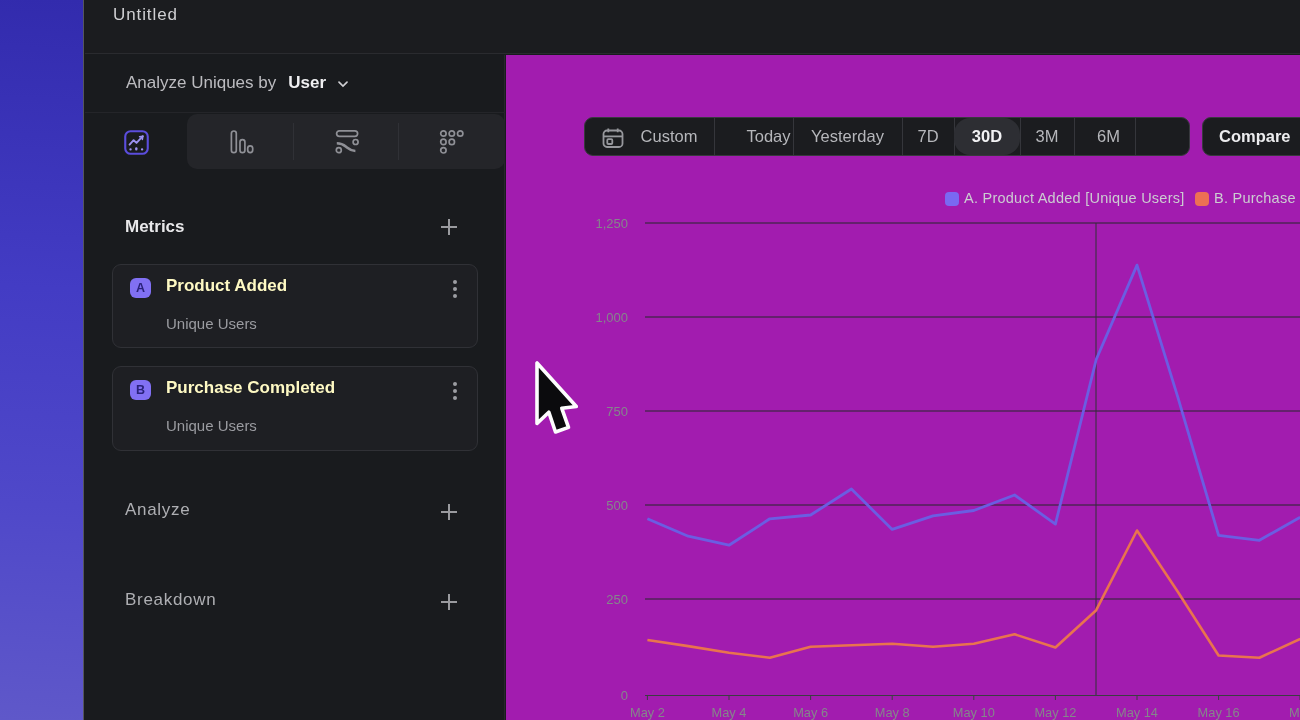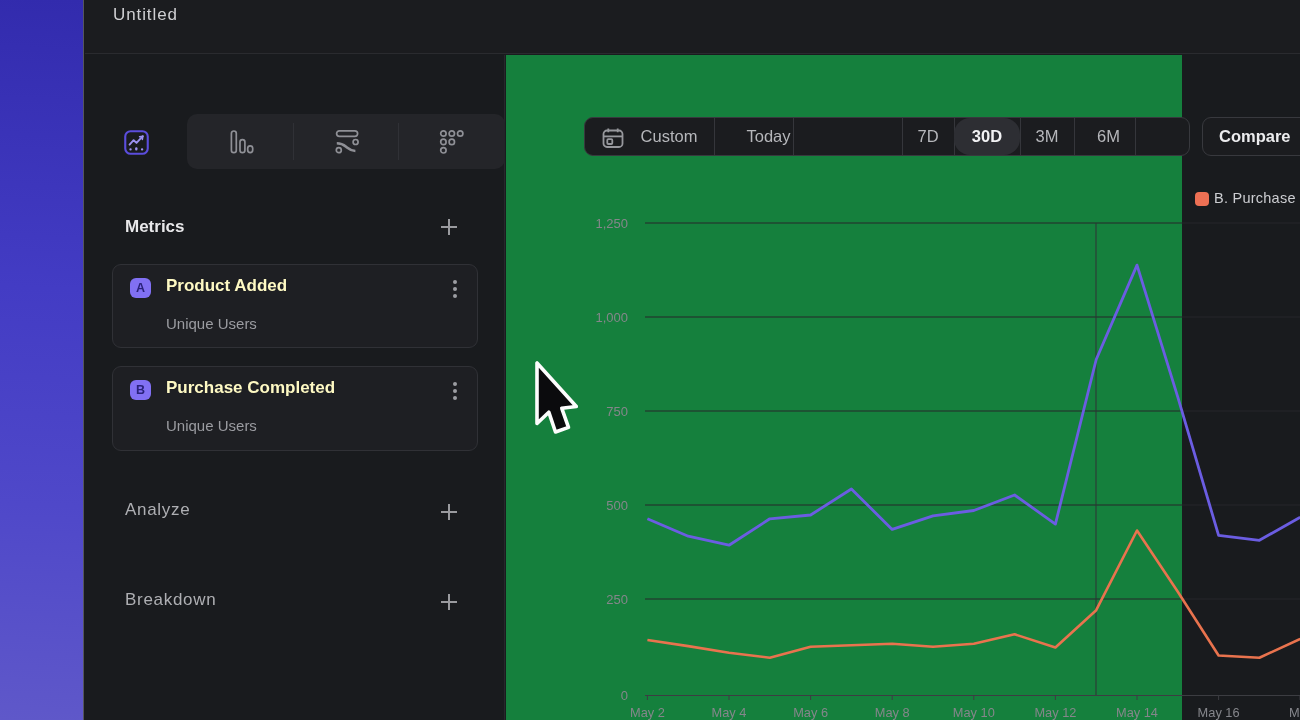--- a/index.html
+++ b/index.html
@@ -30,41 +30,47 @@
   .card { position:absolute; left:27px; width:366px; height:84px;
     background:#1e1f23; border:1px solid #303136; border-radius:9px; }
   .badge { position:absolute; left:17px; top:13px; width:21px; height:20px;
     background:#8170f3; border-radius:6px; color:#29217a; font-size:12.5px; font-weight:700;
     text-align:center; line-height:20px; }
   .card .name { position:absolute; left:53px; top:11px; font-size:17px; font-weight:700; color:#fef9c3; }
   .card .sub { position:absolute; left:53px; top:50px; font-size:15px; color:#9b9ca1; }
   .kebab { position:absolute; left:340px; top:15px; width:4px; height:20px; }
   .kebab i { position:absolute; left:0; width:4px; height:4px; border-radius:50%; background:#9c9da2; }
   .secrow { position:absolute; left:40px; font-size:17px; letter-spacing:0.7px; color:#aeafb3; }
-  .content { position:absolute; left:506px; top:55px; width:676px; height:665px; background:#15803d; }
+  .content { position:absolute; left:506px; top:55px; width:794px; height:665px; background:#a21caf; }
   .timebar { position:absolute; left:78px; top:62px; width:606px; height:39px;
     border:1px solid #38393e; border-radius:9px; background:#1b1c1f; font-size:16.5px; color:#b6b7bb; }
   .seg { position:absolute; top:0; height:37px; line-height:37px; text-align:center; }
   .segdiv { position:absolute; top:0; width:1px; height:37px; background:#35363b; }
   .seg.active { background:#2d2e33; color:#f2f2f4; font-weight:700;border-radius:16px; }
   .compare { position:absolute; left:696px; top:62px; width:115px; height:39px;
     border:1px solid #38393e; border-radius:9px; background:#1b1c1f;
     font-size:16.5px; font-weight:700; color:#ececee; line-height:37px; text-align:left; padding-left:16px; }
   .legend { position:absolute; top:135px; font-size:14.5px; letter-spacing:0.25px; color:#cccdd1; white-space:nowrap; }
   .legend .sw { display:inline-block; width:14px; height:14px; border-radius:4px;
     vertical-align:-2.5px; margin-right:5px; }
 </style>
 </head>
 <body>
 <div class="gradbar"></div>
 <div class="topbar">
     <div class="title">Untitled</div>
   </div>
 
 <div class="panel">
+  <div class="analyze">
+      <span class="txt">Analyze Uniques by<b>User</b>
+    <svg width="12" height="8" viewBox="0 0 12 8" style="margin-left:6px">
+      <path d="M2 2.2 L6 6 L10 2.2" stroke="#cfcfd3" stroke-width="1.7" fill="none" stroke-linecap="round"></path>
+    </svg></span>
+  </div>
   <div class="tabs">
     <div class="tabrest"></div>
     <div class="tabdiv" style="left:208px"></div>
     <div class="tabdiv" style="left:313px"></div>
 
     <svg class="ticon" style="left:39px; top:17px" width="25" height="25" viewBox="0 0 26 26">
       <rect x="1.3" y="1.3" width="23.4" height="23.4" rx="5.5" fill="none" stroke="#5b4ddd" stroke-width="2.2"></rect>
       <path d="M5.8 15.2 L10 10.6 L13 13.4 L19.6 6.4" fill="none" stroke="#9c92f0" stroke-width="2" stroke-linecap="round" stroke-linejoin="round"></path>
       <path d="M19.6 6.4 l-3.4 0.6 M19.6 6.4 l-0.5 3.4" stroke="#9c92f0" stroke-width="1.6" fill="none" stroke-linecap="round"></path>
       <g fill="#9c92f0">
@@ -139,33 +145,35 @@
         <rect x="2.5" y="3.5" width="19" height="16.5" rx="3.5"></rect>
         <path d="M2.7 9.4 L21.3 9.4"></path>
         <path d="M7.3 1.4 L7.3 5.2 M16.7 1.4 L16.7 5.2"></path>
         <rect x="6.3" y="12.2" width="5" height="4.8" rx="1"></rect>
       </g>
     </svg>
     <div class="seg" style="left:40px; width:88px;">Custom</div>
     <div class="segdiv" style="left:129px"></div>
     <div class="seg" style="left:144px; width:79px;">Today</div>
     <div class="segdiv" style="left:208px"></div>
+    <div class="seg" style="left:208px; width:109px;">Yesterday</div>
     <div class="segdiv" style="left:317px"></div>
     <div class="seg" style="left:317px; width:52px;">7D</div>
     <div class="segdiv" style="left:369px"></div>
     <div class="seg active" style="left:369px; width:66px;">30D</div>
     <div class="segdiv" style="left:435px"></div>
     <div class="seg" style="left:435px; width:54px;">3M</div>
     <div class="segdiv" style="left:489px"></div>
     <div class="seg" style="left:489px; width:61px;padding-left:8px;">6M</div>
     <div class="segdiv" style="left:550px"></div>
     <div class="seg" style="left:566px; width:56px;margin-left:40px;">12M</div>
   </div>
   <div class="compare">Compare</div>
 
+  <div class="legend" style="left:439px;"><span class="sw" style="background:#7a69f2"></span>A. Product Added [Unique Users]</div>
   <div class="legend" style="left:689px;"><span class="sw" style="background:#ed7054"></span>B. Purchase Completed [Unique Users]</div>
 
   <svg style="position:absolute; left:54px; top:155px" width="740" height="510" viewBox="0 0 740 510">
 
     <g stroke="#26272b" stroke-width="1">
       <line x1="85" y1="13" x2="740" y2="13"></line>
       <line x1="85" y1="107" x2="740" y2="107"></line>
       <line x1="85" y1="201" x2="740" y2="201"></line>
       <line x1="85" y1="295" x2="740" y2="295"></line>
       <line x1="85" y1="389" x2="740" y2="389"></line>

